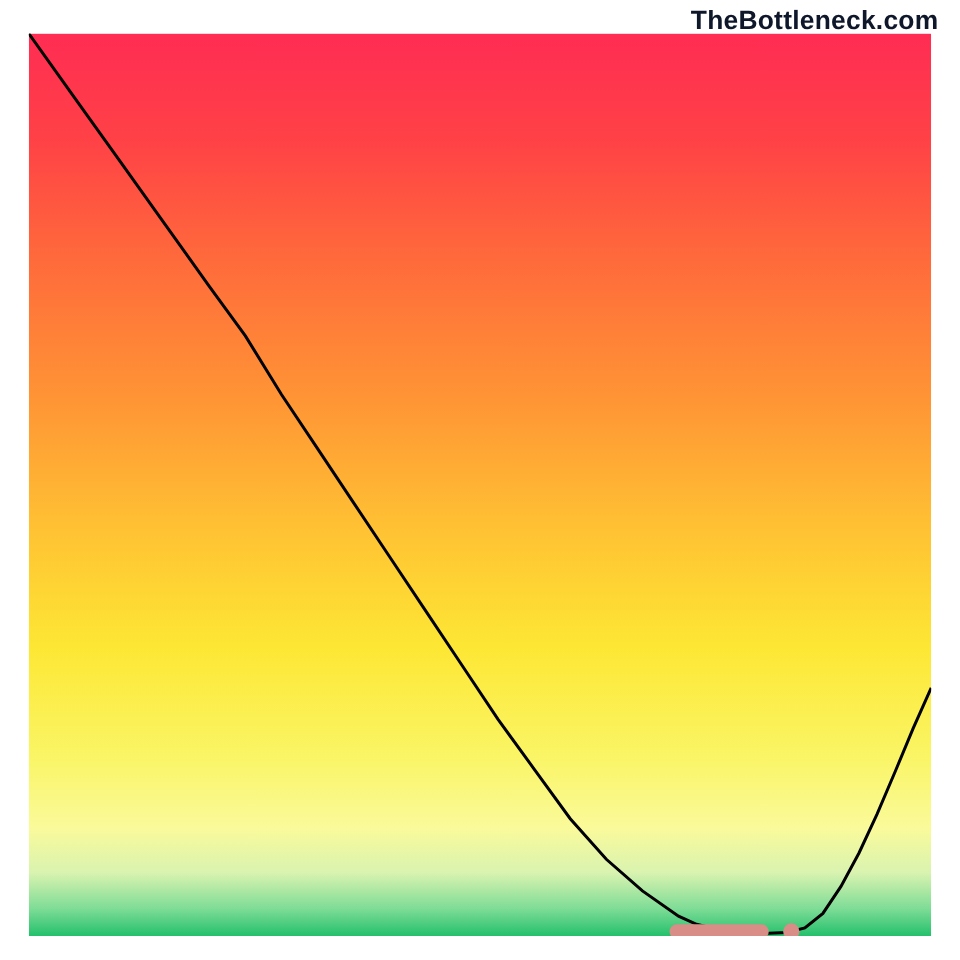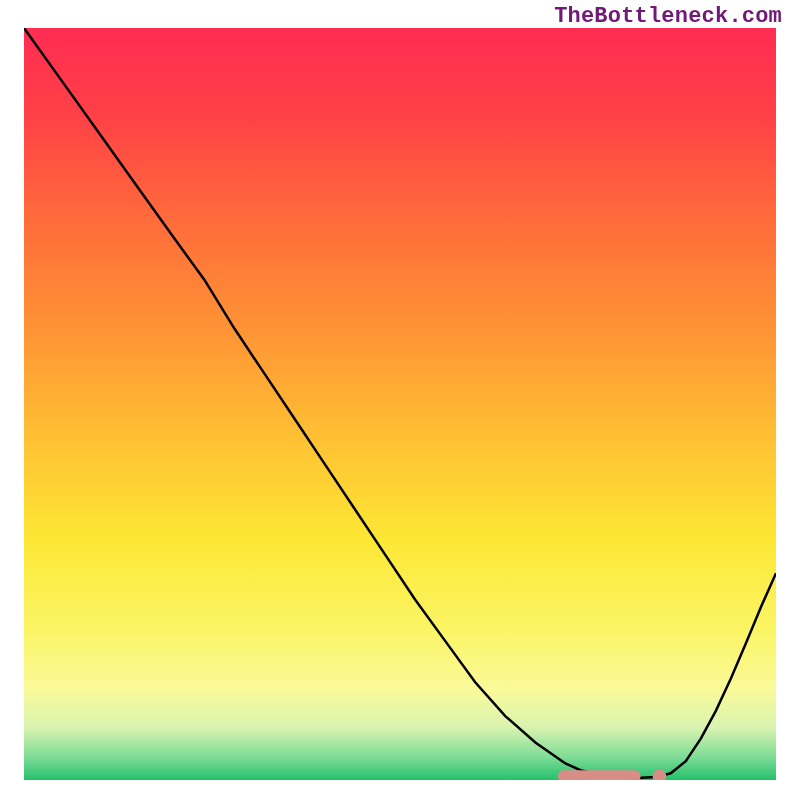--- a/index.html
+++ b/index.html
@@ -15,24 +15,23 @@
     font-family: Arial, Helvetica, sans-serif;
     position: relative;
   }
 
   .watermark {
     position: absolute;
     top: 4px;
     right: 18px;
     font-size: 22px;
     font-weight: 600;
-    color: #701a75;
+    color: #0f172a;
     letter-spacing: 0.2px;
     z-index: 10;
-    font-family: Liberation Mono, monospace;
   }
 
   .chart-area {
     position: absolute;
     left: 24px;
     top: 28px;
     width: 752px;
     height: 752px;
   }
 

